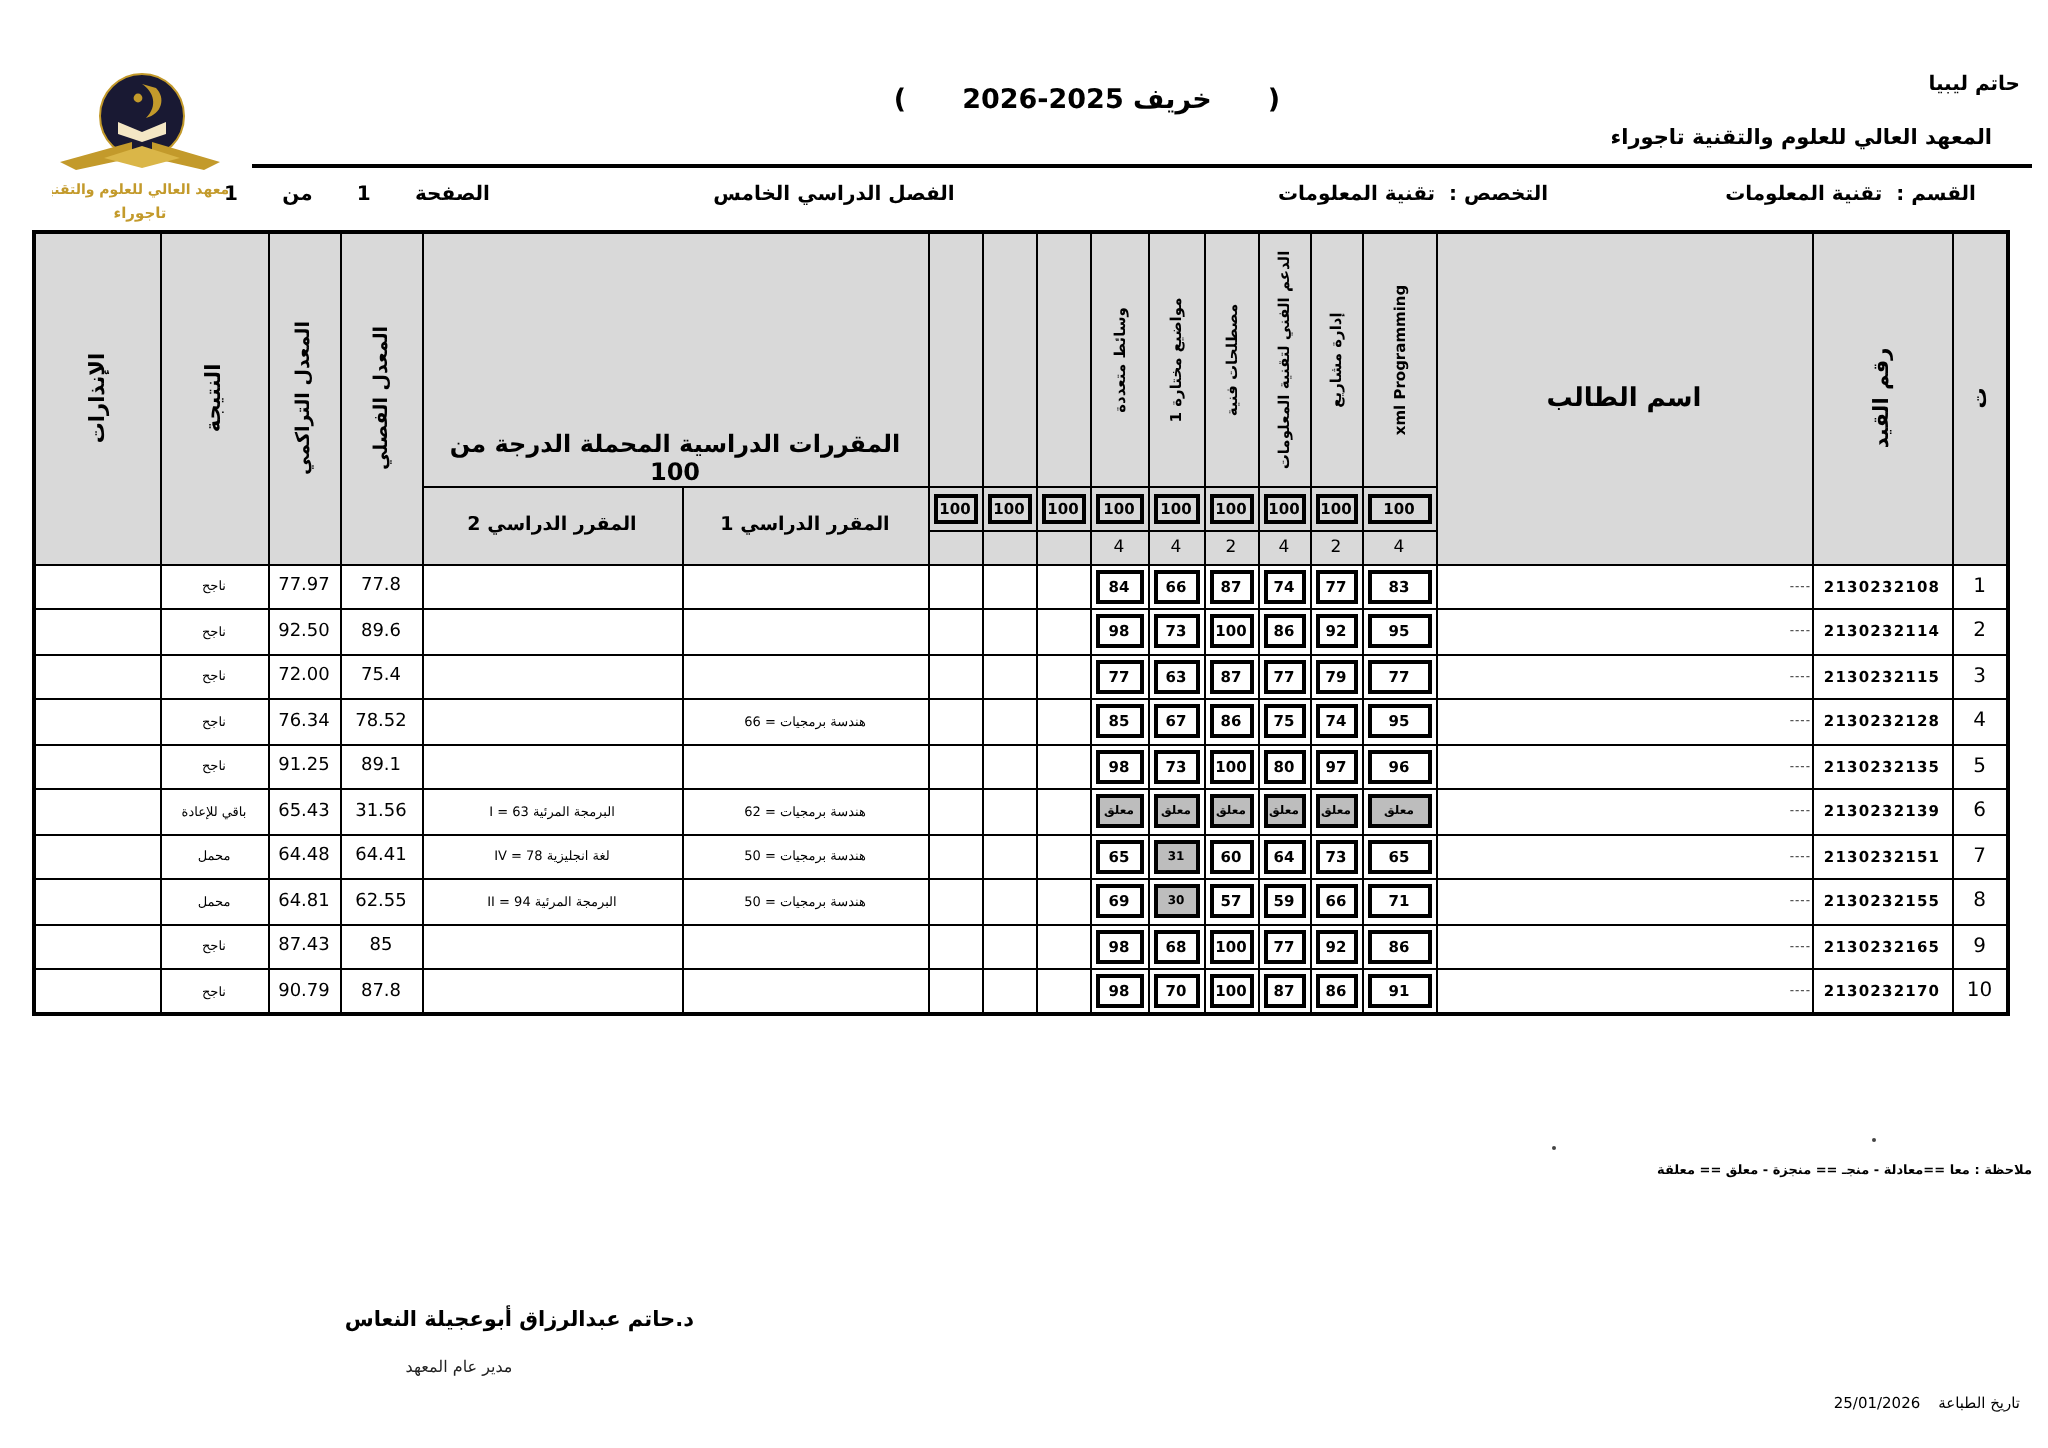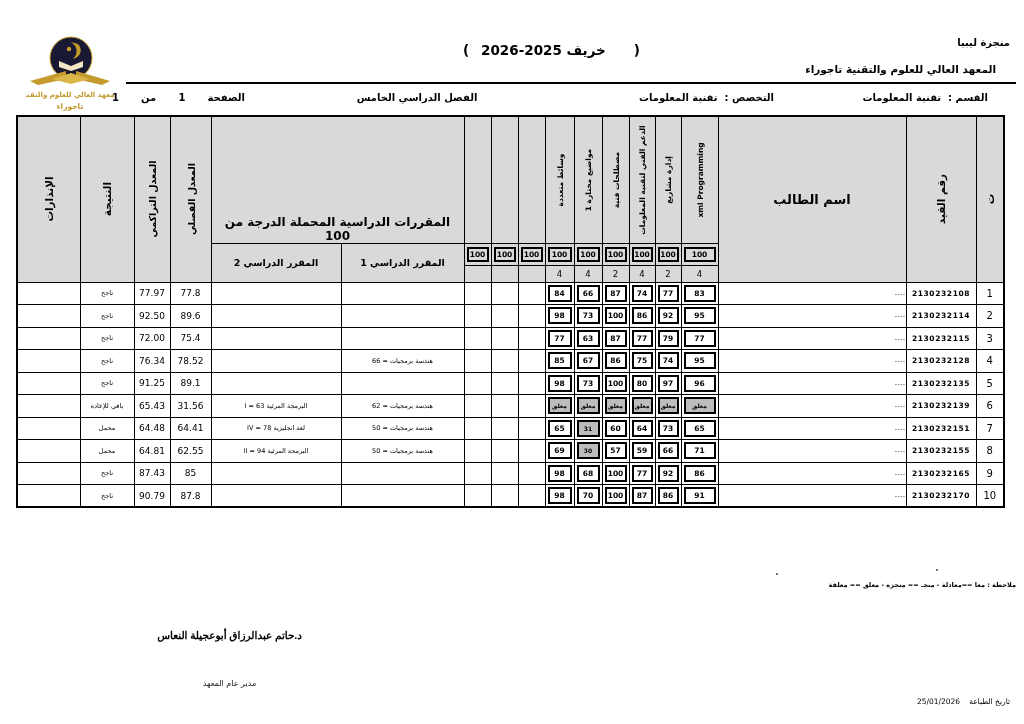--- a/index.html
+++ b/index.html
@@ -6,21 +6,21 @@
   body { margin:0; background:#888; font-family:"DejaVu Sans", sans-serif; color:#000; }
   #page { position:relative; width:1024px; height:724px; margin:0 auto; background:#fff; overflow:hidden; }
 
   
   .abs { position:absolute; }
   #country { top:37px; right:14px; font-size:10px; font-weight:bold; }
   #institute { top:63px; right:28px; font-size:10.5px; font-weight:bold; }
   #hline { top:82px; left:126px; right:8px; height:2px; background:#000; }
   #title { top:42px; right:374px; direction:rtl; display:flex; align-items:center; font-size:13.5px; font-weight:bold; white-space:nowrap; }
   #title .t-open { margin:0 10px 0 0; }
-  #title .t-term { margin:0 28px 0 12px; }
+  #title .t-term { margin:0 28px 0 28px; }
   #info-dept  { top:92px; right:36px;  direction:rtl; display:flex; gap:7px; font-size:10px; font-weight:bold; }
   #info-spec  { top:92px; right:250px; direction:rtl; display:flex; gap:7px; font-size:10px; font-weight:bold; }
   #info-sem   { top:92px; left:332px; width:170px; text-align:center; font-size:10px; font-weight:bold; direction:rtl; }
   #info-page  { top:92px; left:112px; width:133px; direction:rtl; display:flex; justify-content:space-between; font-size:10px; font-weight:bold; }
 
   
   #logo { top:33px; left:26px; width:88px; height:82px; }
 
   
   #result-table { position:absolute; top:115px; left:16px; border-collapse:collapse; table-layout:fixed; width:987px; background:#fff; }
@@ -49,30 +49,30 @@
   .gbox.gray { background:#bdbdbd; font-size:6px; }
   td.c-course { font-size:6.5px; text-align:center; direction:rtl; }
   td.c-avg, td.c-avg2 { font-size:9px; text-align:center; }
   td.c-result { font-size:6.5px; text-align:center; direction:rtl; }
 
   
   #note { top:581px; right:8px; font-size:6.5px; font-weight:bold; direction:rtl; }
   .dot { position:absolute; width:2px; height:2px; border-radius:50%; background:#444; }
   #dot1 { top:573px; left:776px; }
   #dot2 { top:569px; left:936px; }
-  #sig-name { top:629px; left:112px; width:235px; text-align:center; font-size:10.5px; font-weight:bold; direction:rtl;font-family:Liberation Serif, serif; }
+  #sig-name { top:654px; left:112px; width:235px; font-size:10.5px; font-weight:bold; direction:rtl; }
   #sig-title { top:651px; left:112px; width:235px; text-align:center; font-size:8px; color:#222; direction:rtl;margin-top:28px; }
   #print-date { top:697px; right:14px; direction:rtl; display:flex; gap:9px; font-size:7.5px; }
 </style>
 </head>
 <body>
 
 <div id="page">
 
-  <div class="abs" id="country">منجزة ليبيا</div>
+  <div class="abs" id="country">حاتم ليبيا</div>
   <div class="abs" id="institute">المعهد العالي للعلوم والتقنية تاجوراء</div>
   <div class="abs" id="hline"></div>
 
   <div class="abs" id="title">
     <span class="t-open">(</span>
     <span class="t-term">خريف 2025-2026</span>
     <span>)</span>
   </div>
 
   <svg class="abs" id="logo" viewBox="0 0 88 82">

